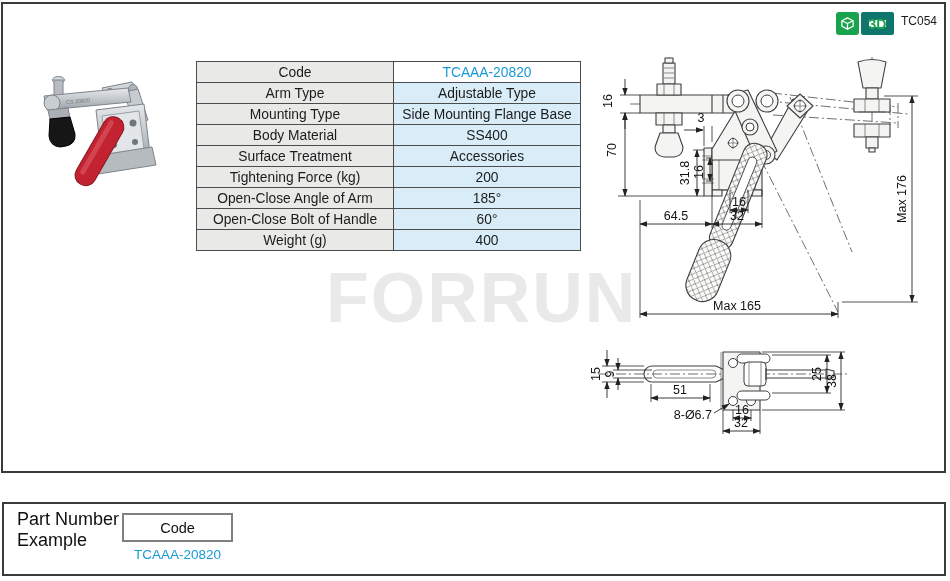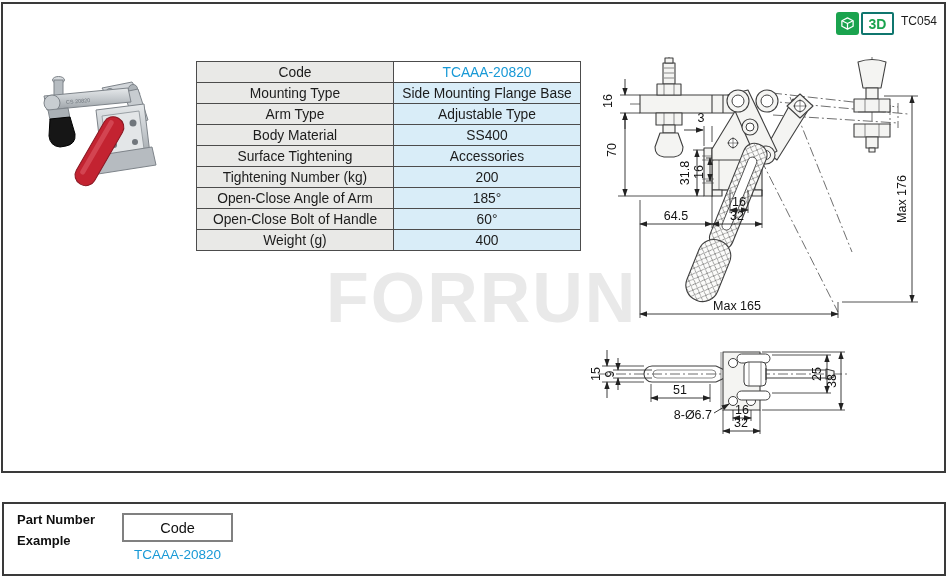--- a/index.html
+++ b/index.html
@@ -4,35 +4,35 @@
 <style>
   html,body{margin:0;padding:0;background:#fff;}
   .page{position:relative;width:950px;height:581px;background:#ffffff;
         font-family:"Liberation Sans",sans-serif;overflow:hidden;}
   .frame{position:absolute;left:1px;top:2px;width:945px;height:471px;
          border:2px solid #3a3a3a;box-sizing:border-box;}
   .pn-box{position:absolute;left:2px;top:502px;width:944px;height:74px;
           border:2px solid #3a3a3a;box-sizing:border-box;background:#fff;}
   .badge-icon{position:absolute;left:836px;top:12px;width:23px;height:23px;
               background:#1aa34e;border-radius:3px;display:flex;align-items:center;justify-content:center;}
-  .badge-3d{position:absolute;left:861px;top:12px;width:33px;height:23px;border:2px solid #0f766e;
+  .badge-3d{position:absolute;left:861px;top:12px;width:33px;height:23px;border:8px solid #0f766e;
             border-radius:2px;box-sizing:border-box;background:#fff;color:#1aa34e;font-weight:bold;
             font-size:14px;display:flex;align-items:center;justify-content:center;}
   .doc-code{position:absolute;left:894px;top:14px;width:50px;font-size:12px;color:#1b1b1b;text-align:center;}
   .photo{position:absolute;left:36px;top:68px;z-index:1;}
   .spec{position:absolute;left:196px;top:61px;width:385px;border-collapse:collapse;z-index:2;table-layout:fixed;}
   .spec td{border:1px solid #4c4c4c;height:20px;padding:0 3px;text-align:center;
            font-size:13.8px;color:#1c1c1c;white-space:nowrap;overflow:hidden;}
   .spec td.lbl{width:190px;background:#e9e9e7;}
   .spec td.val{background:#d9edf8;}
   .spec tr.code-row td.val{background:#ffffff;color:#1899d6;}
   .watermark{position:absolute;left:326px;top:258px;font-size:70px;font-weight:bold;letter-spacing:2px;
              color:#e9e9e9;z-index:0;user-select:none;}
   .dwg{position:absolute;left:590px;top:55px;z-index:1;}
-  .pn-title{position:absolute;left:17px;top:509px;font-size:13px;font-weight:bold;color:#101010;line-height:21px;}
+  .pn-title{position:absolute;left:17px;top:509px;font-size:18px;font-weight:normal;color:#101010;line-height:21px;}
   .pn-code-box{position:absolute;left:122px;top:513px;width:111px;height:29px;border:2px solid #808080;
                box-sizing:border-box;display:flex;align-items:center;justify-content:center;
                font-size:14.5px;color:#101010;background:#fff;}
   .pn-code-value{position:absolute;left:122px;top:547px;width:111px;text-align:center;font-size:13.5px;color:#1899d6;}
   
   .ol{fill:#f4f4f2;stroke:#3f3f3f;stroke-width:1.1;stroke-linejoin:round;}
   .ow{fill:#ffffff;stroke:#3f3f3f;stroke-width:1;}
   .ln{fill:none;stroke:#3f3f3f;stroke-width:1.1;stroke-linejoin:round;}
   .thin{stroke-width:.6;}
   .cl{fill:none;stroke:#4a4a4a;stroke-width:.8;stroke-dasharray:10 3 2 3;}
@@ -90,37 +90,37 @@
     </g>
   </svg>
 
   <table class="spec">
     <tbody>
       <tr class="code-row">
         <td class="lbl">Code</td>
         <td class="val">TCAAA-20820</td>
       </tr>
       <tr>
+        <td class="lbl">Arm Type</td>
+        <td class="val">Adjustable Type</td>
+      </tr>
+      <tr>
         <td class="lbl">Mounting Type</td>
         <td class="val">Side Mounting Flange Base</td>
       </tr>
       <tr>
-        <td class="lbl">Arm Type</td>
-        <td class="val">Adjustable Type</td>
-      </tr>
-      <tr>
         <td class="lbl">Body Material</td>
         <td class="val">SS400</td>
       </tr>
       <tr>
-        <td class="lbl">Surface Tightening</td>
+        <td class="lbl">Surface Treatment</td>
         <td class="val">Accessories</td>
       </tr>
       <tr>
-        <td class="lbl">Tightening Number (kg)</td>
+        <td class="lbl">Tightening Force (kg)</td>
         <td class="val">200</td>
       </tr>
       <tr>
         <td class="lbl">Open-Close Angle of Arm</td>
         <td class="val">185°</td>
       </tr>
       <tr>
         <td class="lbl">Open-Close Bolt of Handle</td>
         <td class="val">60°</td>
       </tr>

